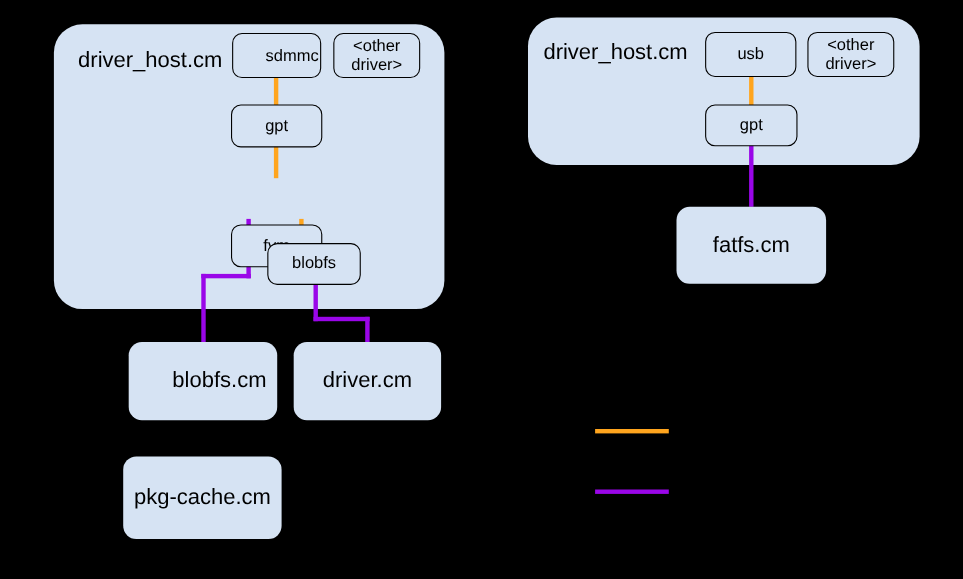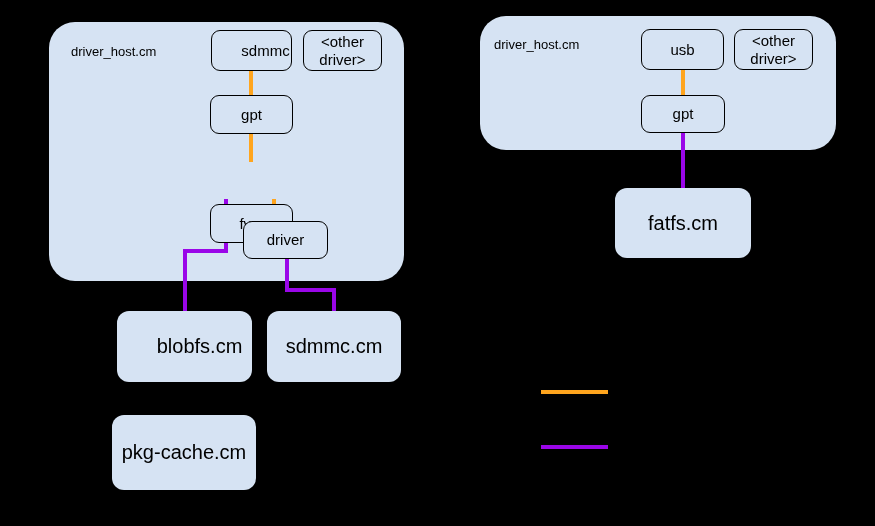--- a/index.html
+++ b/index.html
@@ -48,21 +48,21 @@
     border-radius: 12px;
   }
   .node.big {
     font-size: 20px;
   }
 
   
   .host-label {
     position: absolute;
     color: #000000;
-    font-size: 13px;
+    font-size: 20px;
     font-family: "Liberation Sans", sans-serif;
     white-space: nowrap;
   }
 
   
   .seg {
     position: absolute;
   }
   .seg.orange { background: #ffa51e; }
   .seg.purple { background: #9a06e8; }
@@ -117,29 +117,29 @@
 
   <div class="node" style="left:210px; top:95px; width:83px; height:39px;">
     <span>gpt</span>
   </div>
 
   <div class="node" style="left:210px; top:161px; width:83px; height:39px;margin-top:43px;">
     <span>fvm</span>
   </div>
 
   <div class="node" style="left:243px; top:221px; width:85px; height:38px;">
-    <span>driver</span>
+    <span>blobfs</span>
   </div>
 
   <div class="node borderless big" style="left:117px; top:311px; width:135px; height:71px;padding-left:30px;">
     <span>blobfs.cm</span>
   </div>
 
   <div class="node borderless big" style="left:267px; top:311px; width:134px; height:71px;">
-    <span>sdmmc.cm</span>
+    <span>driver.cm</span>
   </div>
 
   <div class="node borderless big" style="left:112px; top:415px; width:144px; height:75px;">
     <span>pkg-cache.cm</span>
   </div>
 
   <div class="host-container" style="left:480px; top:16px; width:356px; height:134px;"></div>
 
   <div class="host-label" style="left:494px; top:37px;">driver_host.cm</div>
 

